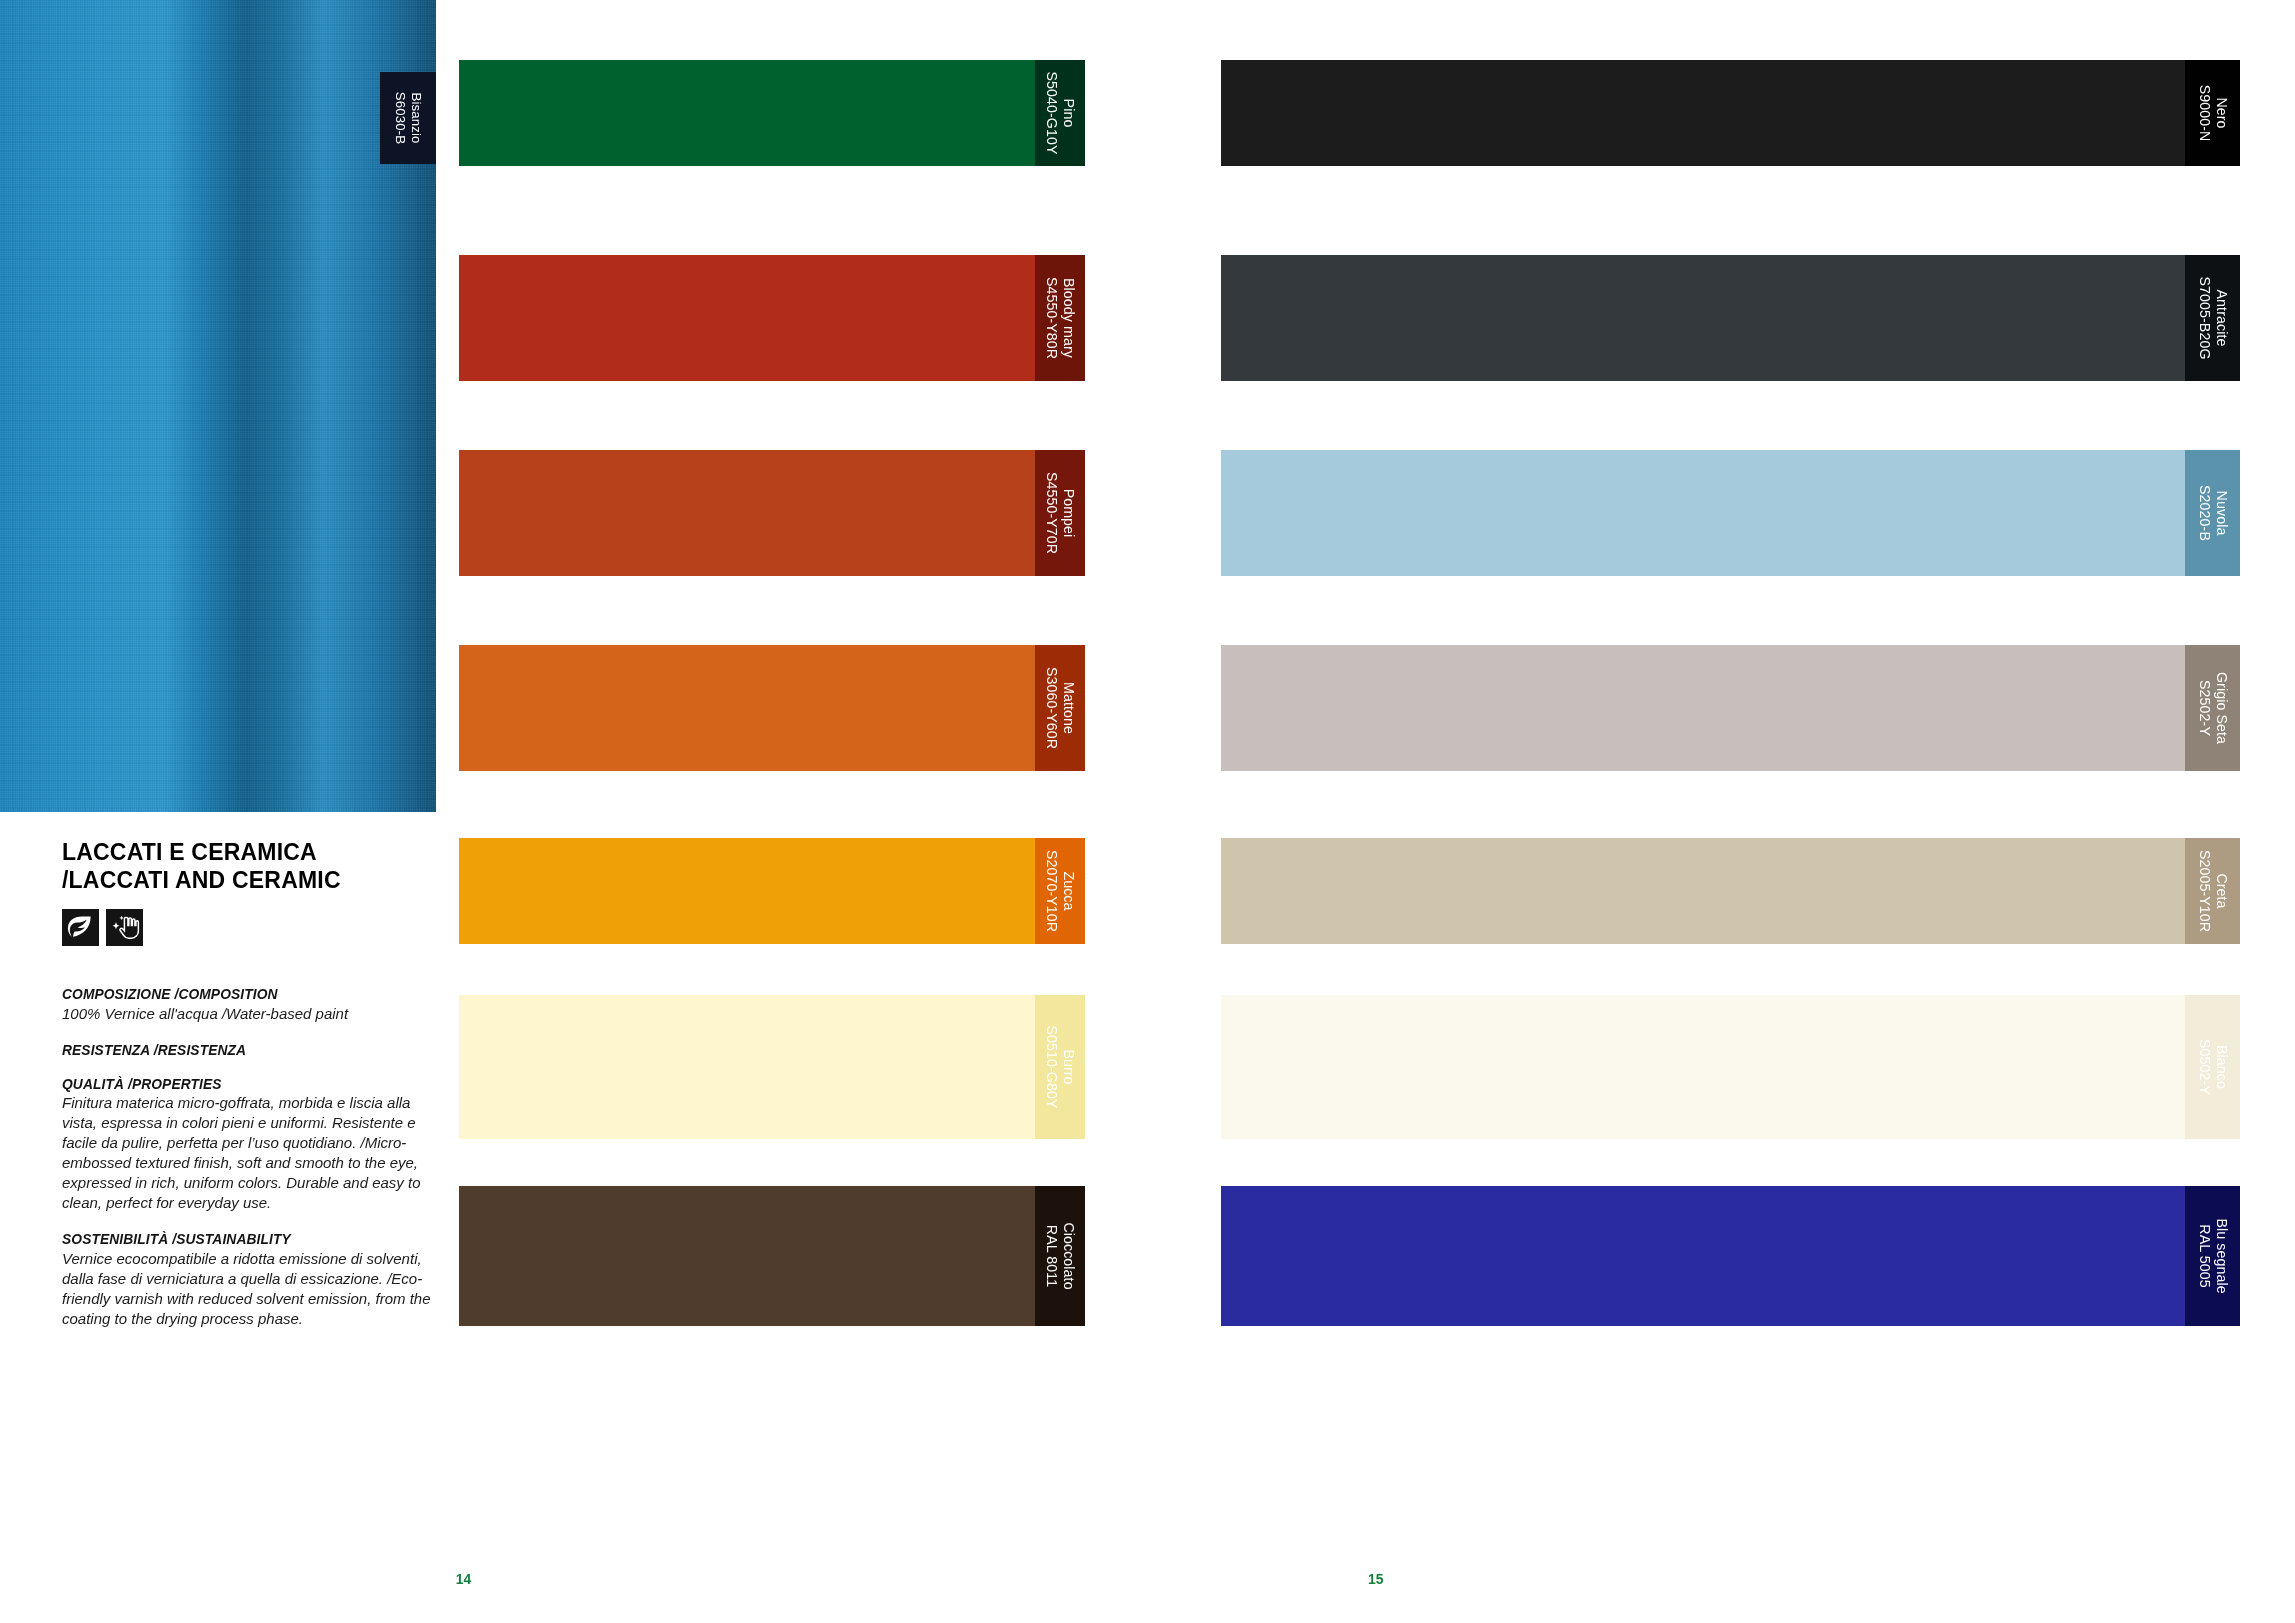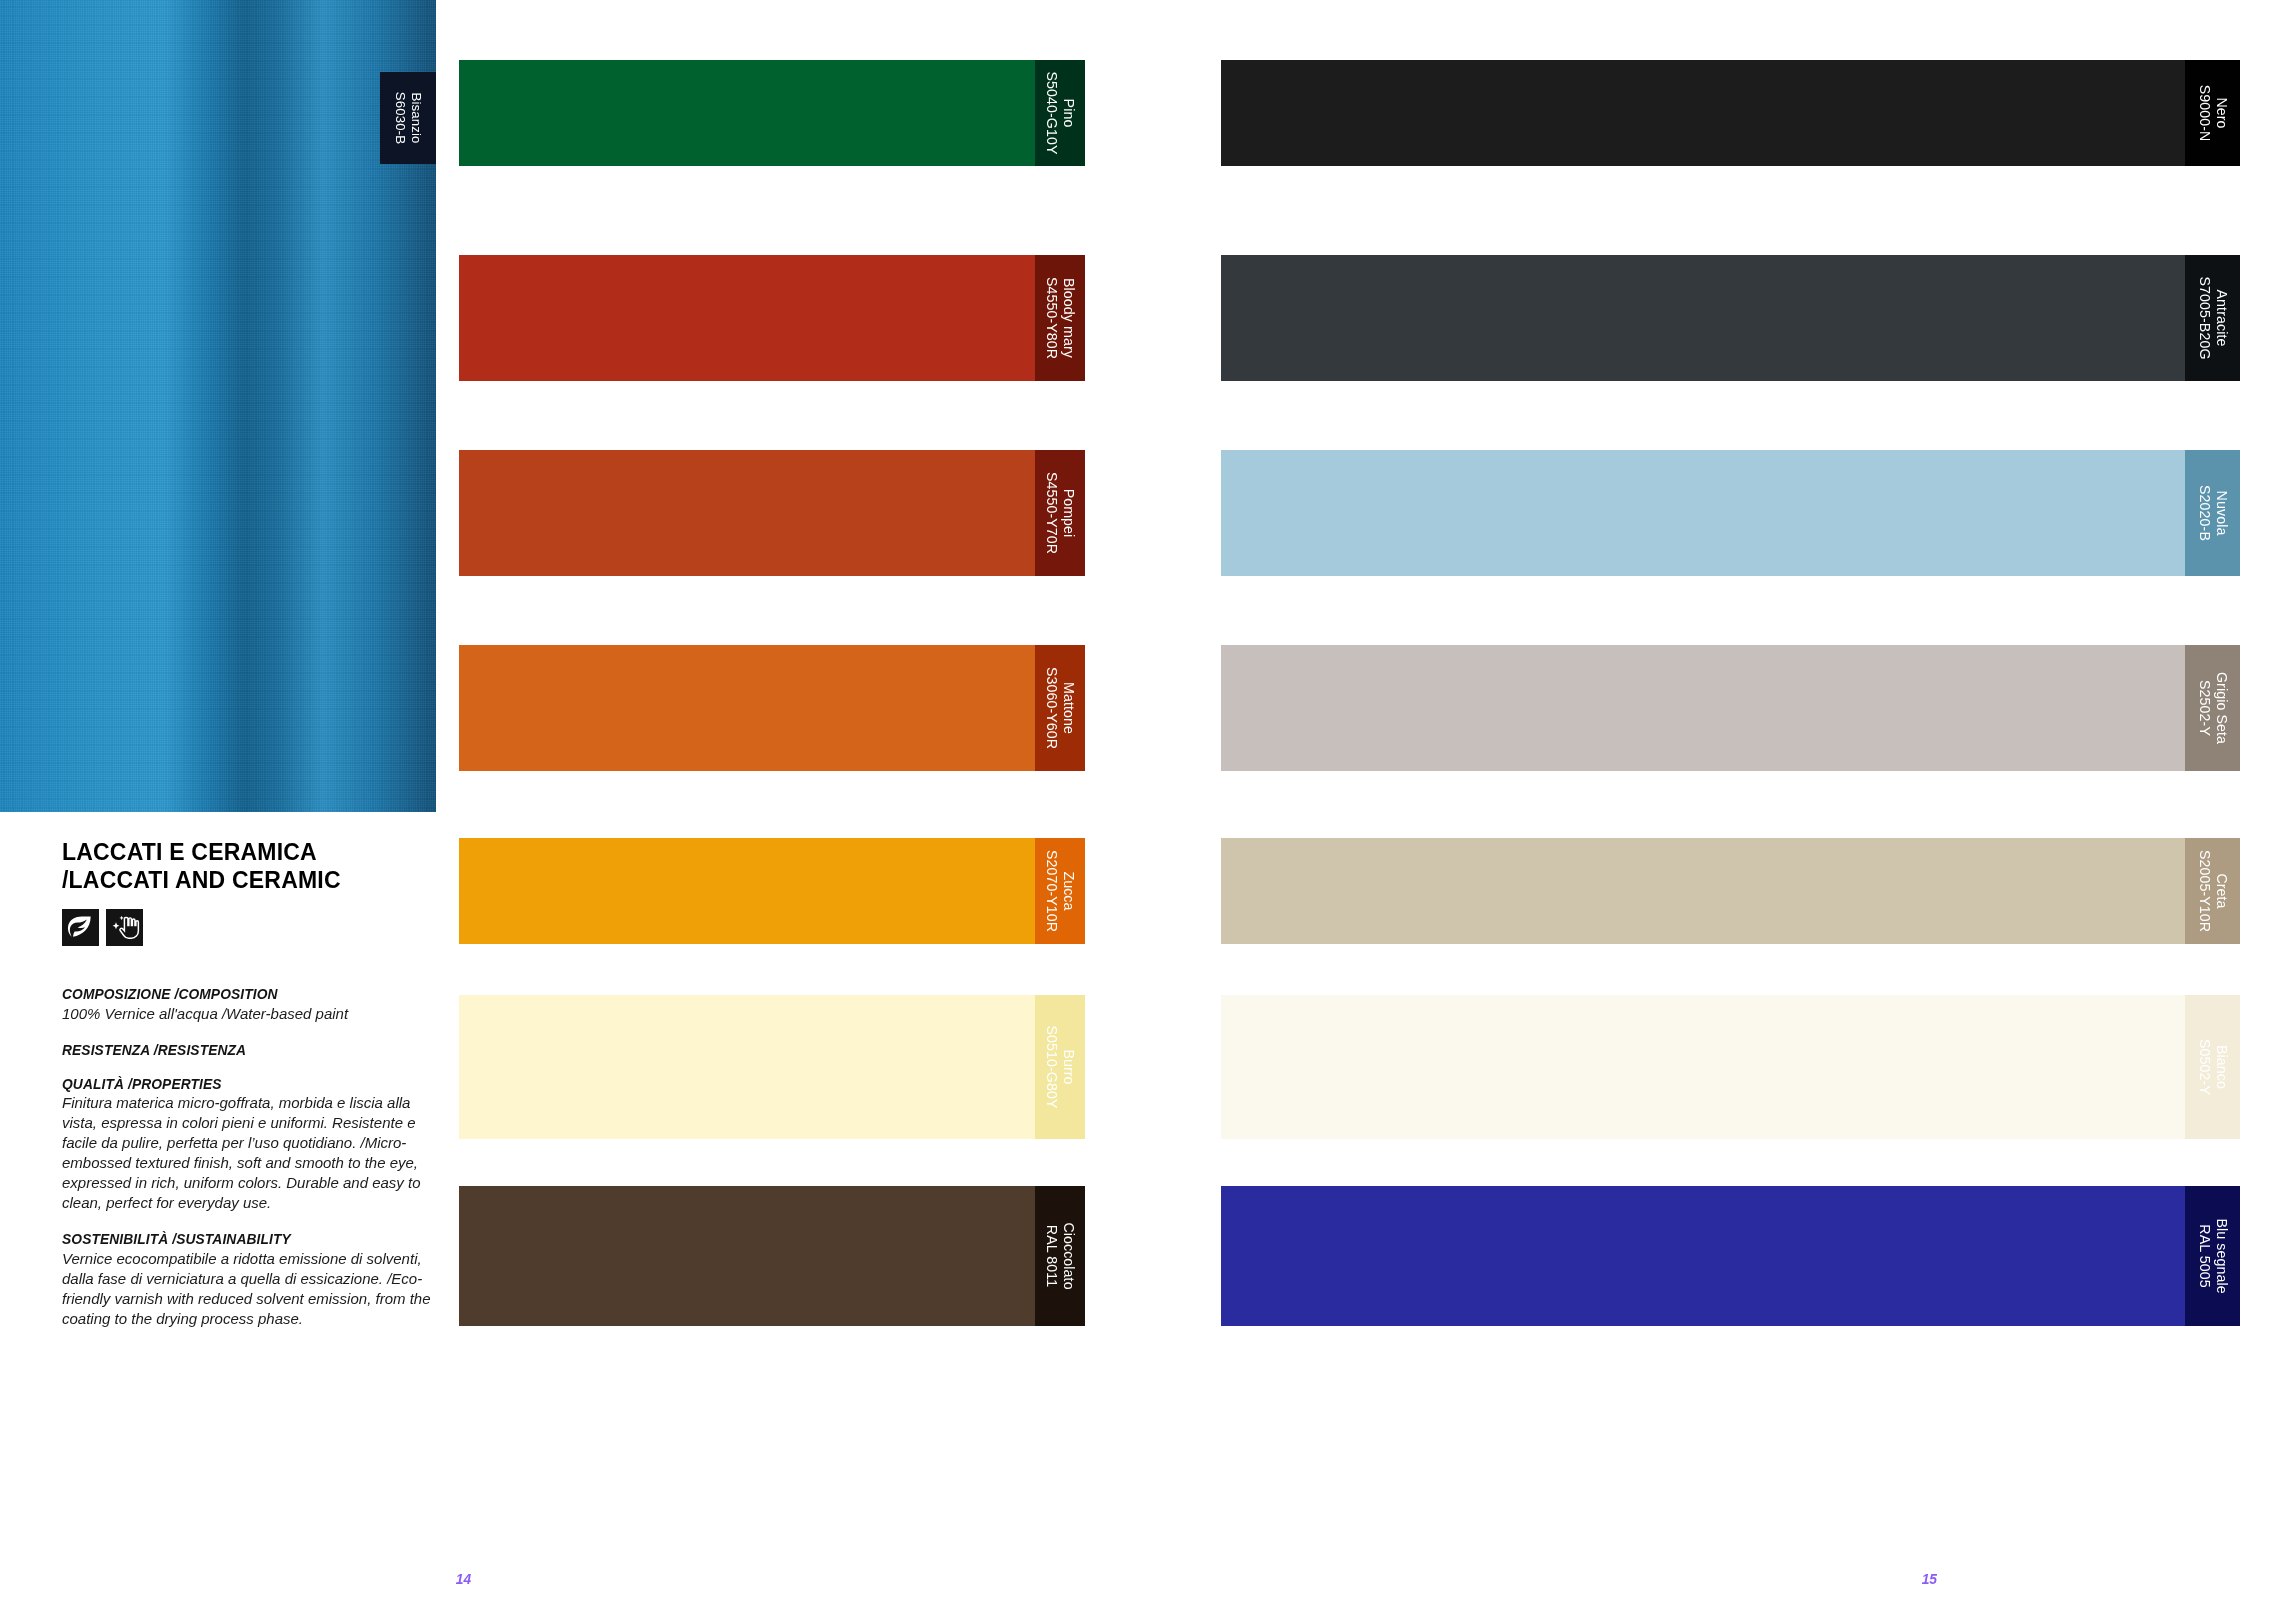--- a/index.html
+++ b/index.html
@@ -89,24 +89,24 @@
   .sec h2{
     font-size:13.8px; font-weight:bold; color:#141414;
     letter-spacing:0.1px; margin-bottom:1.8px;
   }
   .sec p{
     font-size:15px; line-height:1.33; color:#1c1c1c;
   }
 
   
   .pageno{
-    position:absolute; font-size:13.8px; font-weight:bold; color:#8b5cf6;font-style:italic;
+    position:absolute; font-size:13.8px; font-weight:bold; color:#15803d;
   }
   .pg-left{ left:0; width:927px; text-align:center; top:1572px; }
-  .pg-right{ left:1368px; width:569px; text-align:right; top:1572px; }
+  .pg-right{ left:1368px; width:569px; text-align:left; top:1572px; }
 </style>
 </head>
 <body>
 
 <div class="photo"></div>
 <div class="photo-tab">
   <div class="tab-text">
     <span class="nm">Bisanzio</span>
     <span class="cd">S6030-B</span>
   </div>

